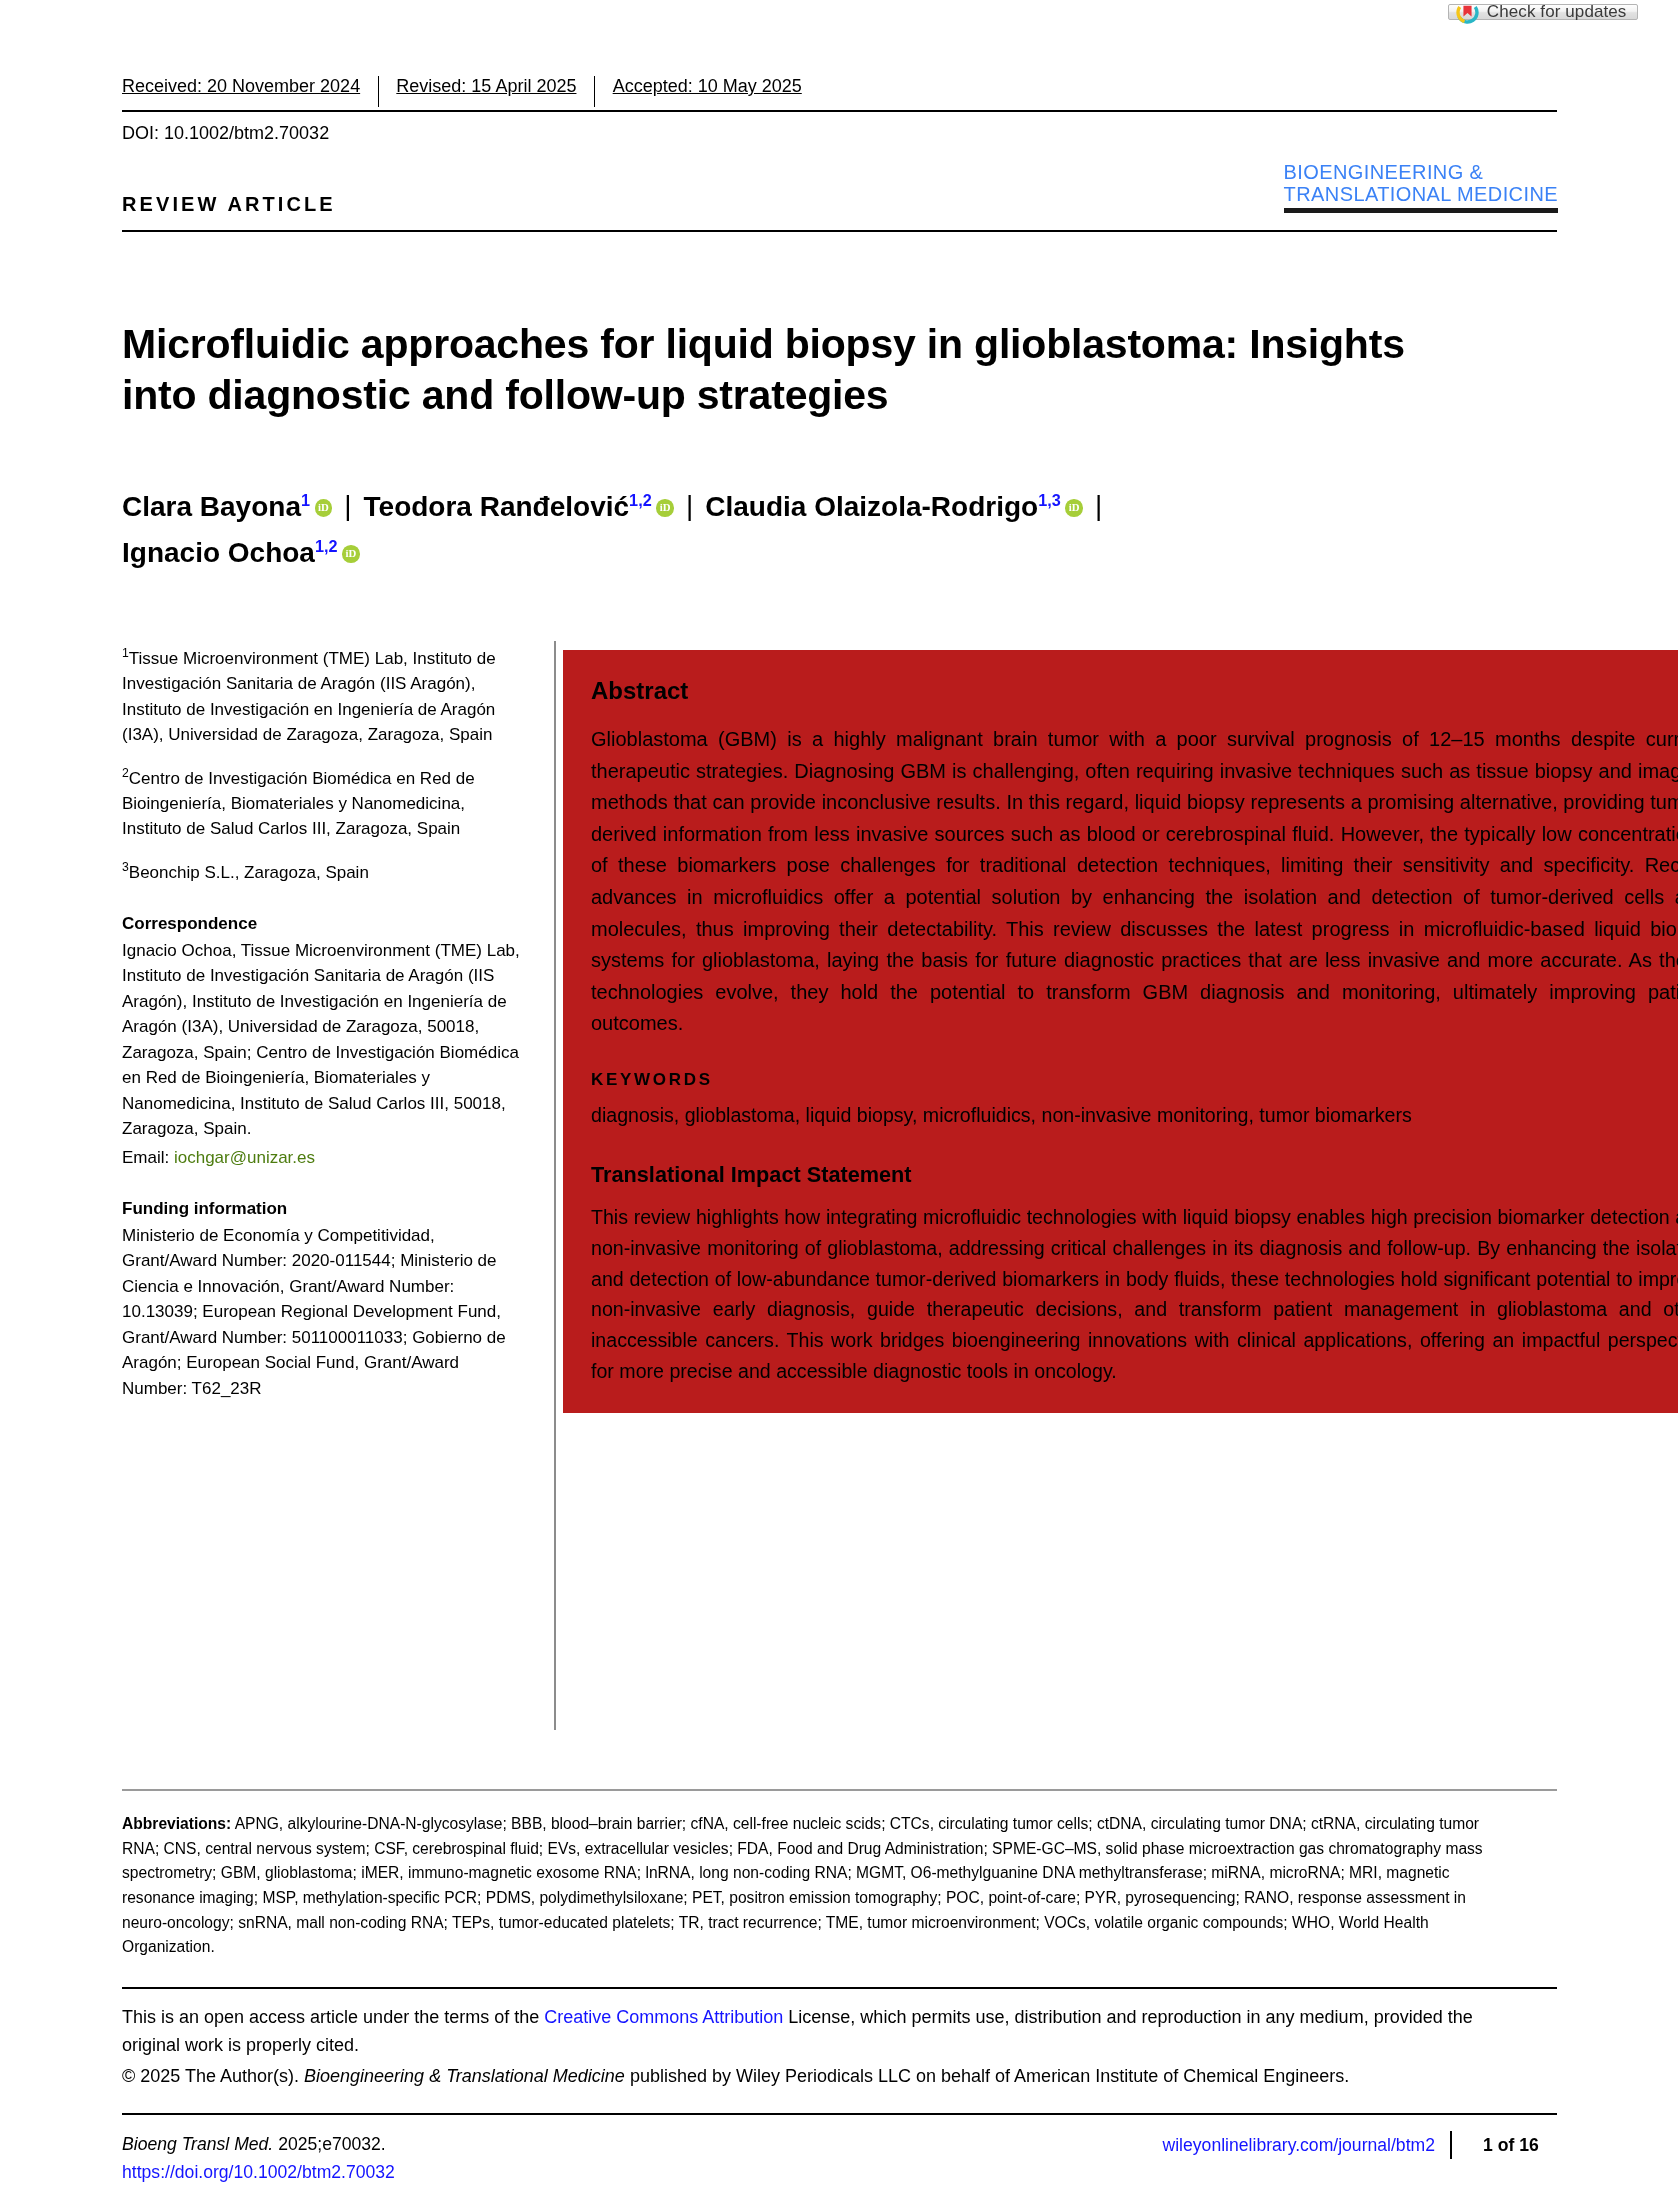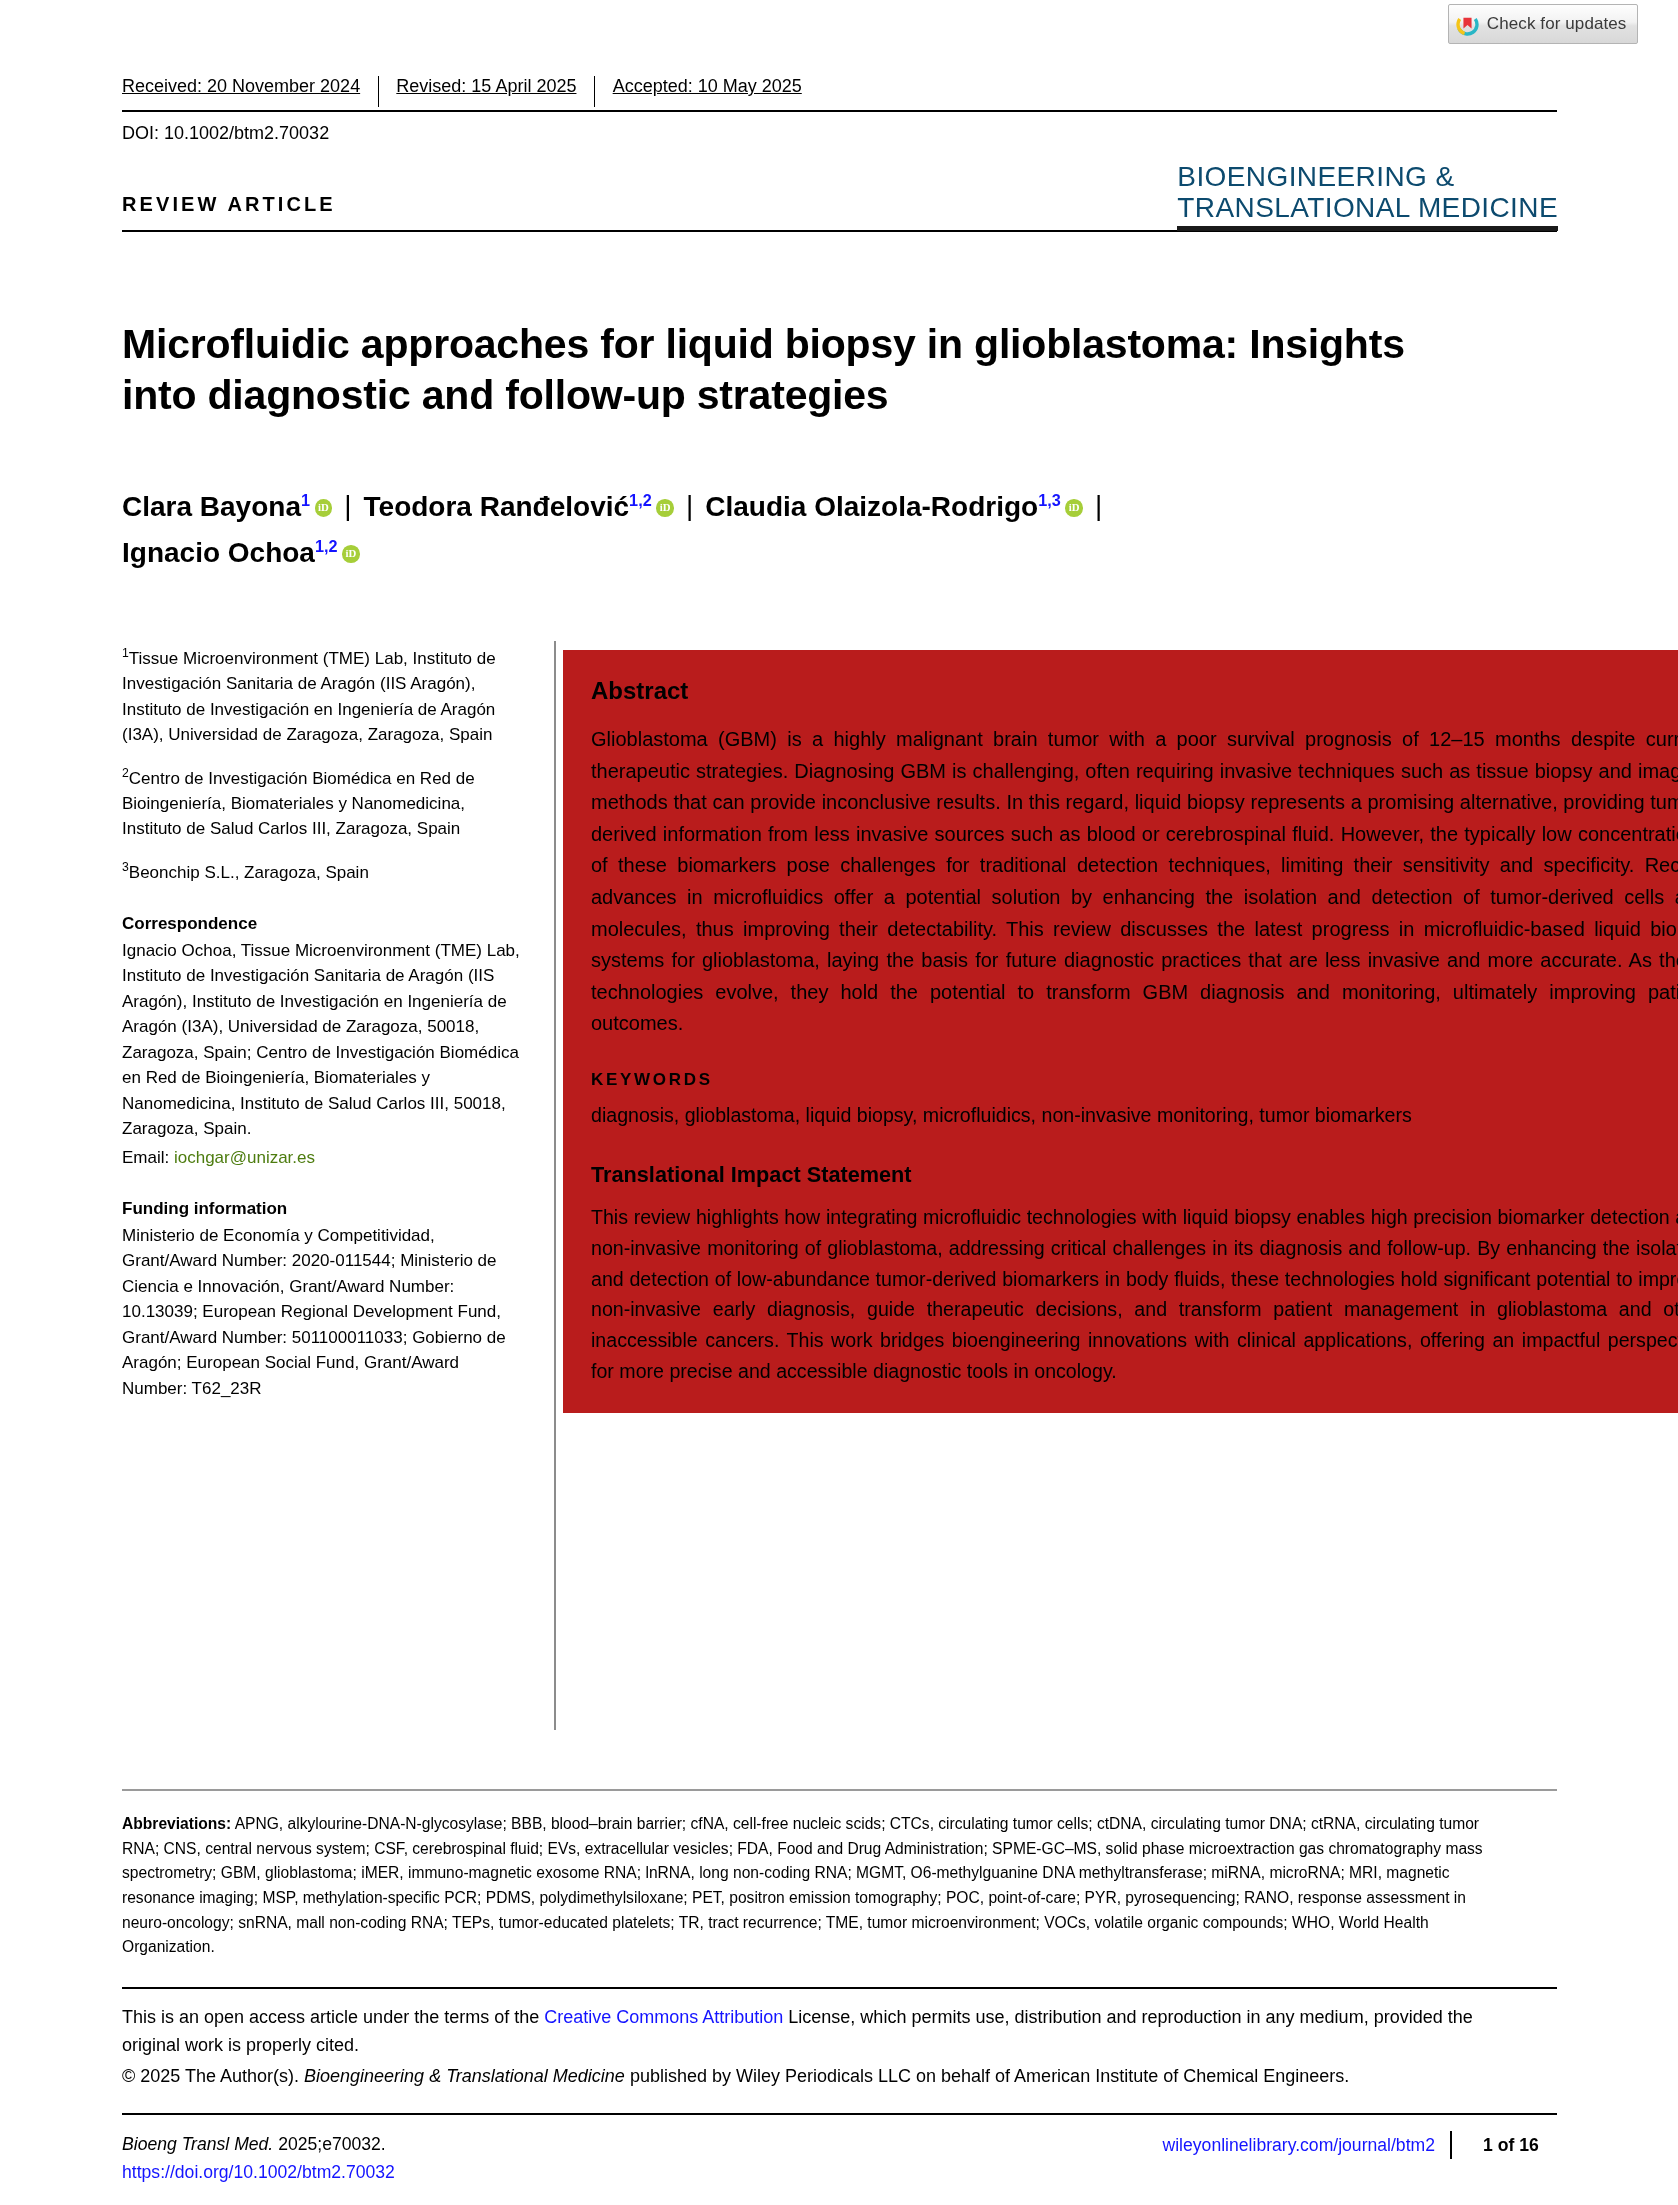--- a/index.html
+++ b/index.html
@@ -21,21 +21,21 @@
     width: 1678px;
     height: 2205px;
     overflow: hidden;
   }
 
   
   .crossmark {
     position: absolute;
     left: 1448px;
     top: 4px;
-    height: 40px;
+    height: 16px;
     display: flex;
     align-items: center;
     gap: 8px;
     padding: 0 10.8px 0 6.8px;
     border: 0.7px solid #b4b4b4;
     border-radius: 2px;
     background: linear-gradient(to bottom, #fefefe 0%, #f2f2f2 45%, #e2e2e2 55%, #d8d8d8 100%);
     box-sizing: border-box;
   }
   .crossmark-label {
@@ -93,23 +93,23 @@
     background: #000;
   }
   .journal-logo {
     position: absolute;
     right: 120px;
     top: 161px;
     text-align: left;
     line-height: 1.12;
   }
   .journal-logo .l1, .journal-logo .l2 {
-    font-size: 28px;
+    font-size: 20px;
     letter-spacing: 0.4px;
-    color: #0c4a6e;
+    color: #3b82f6;
     white-space: nowrap;
   }
   .journal-logo .bar {
     margin-top: 2.7px;
     height: 4.7px;
     background: #1a1a1a;
   }
 
   
   .title {

